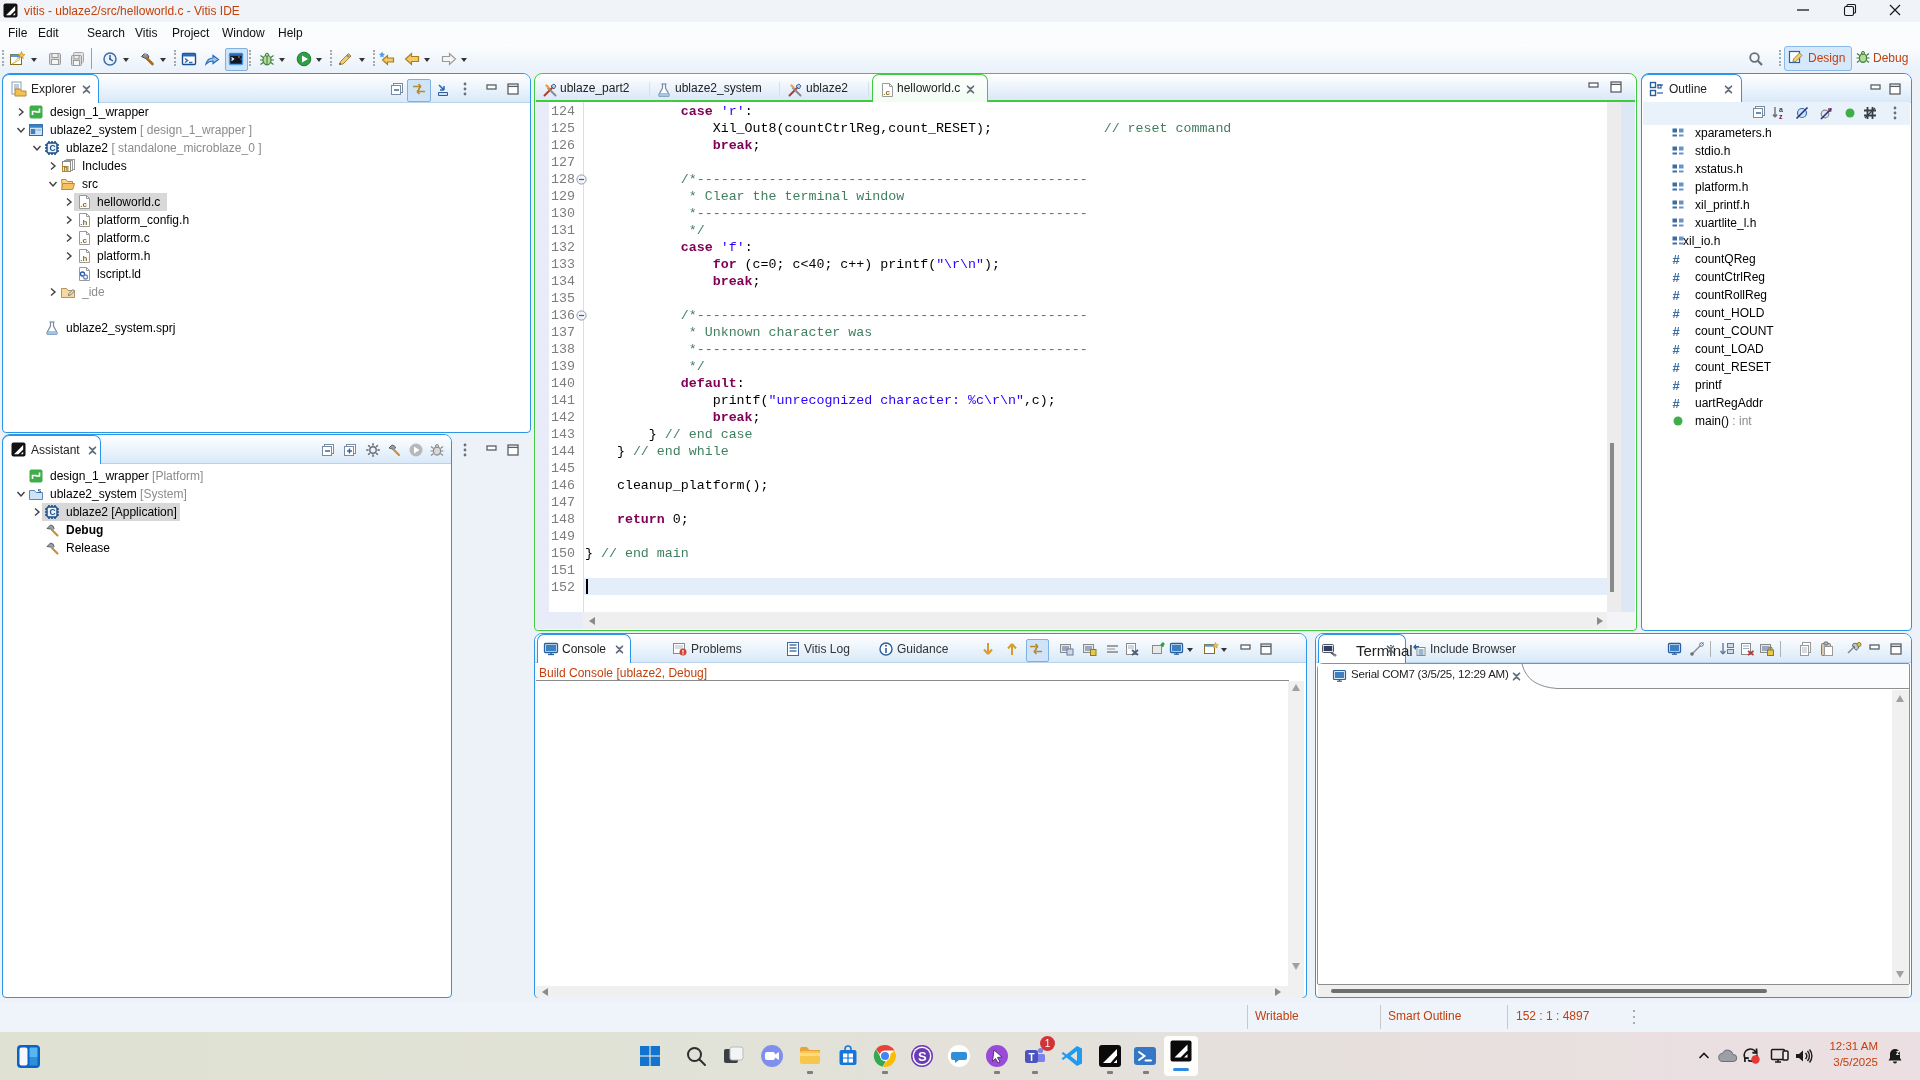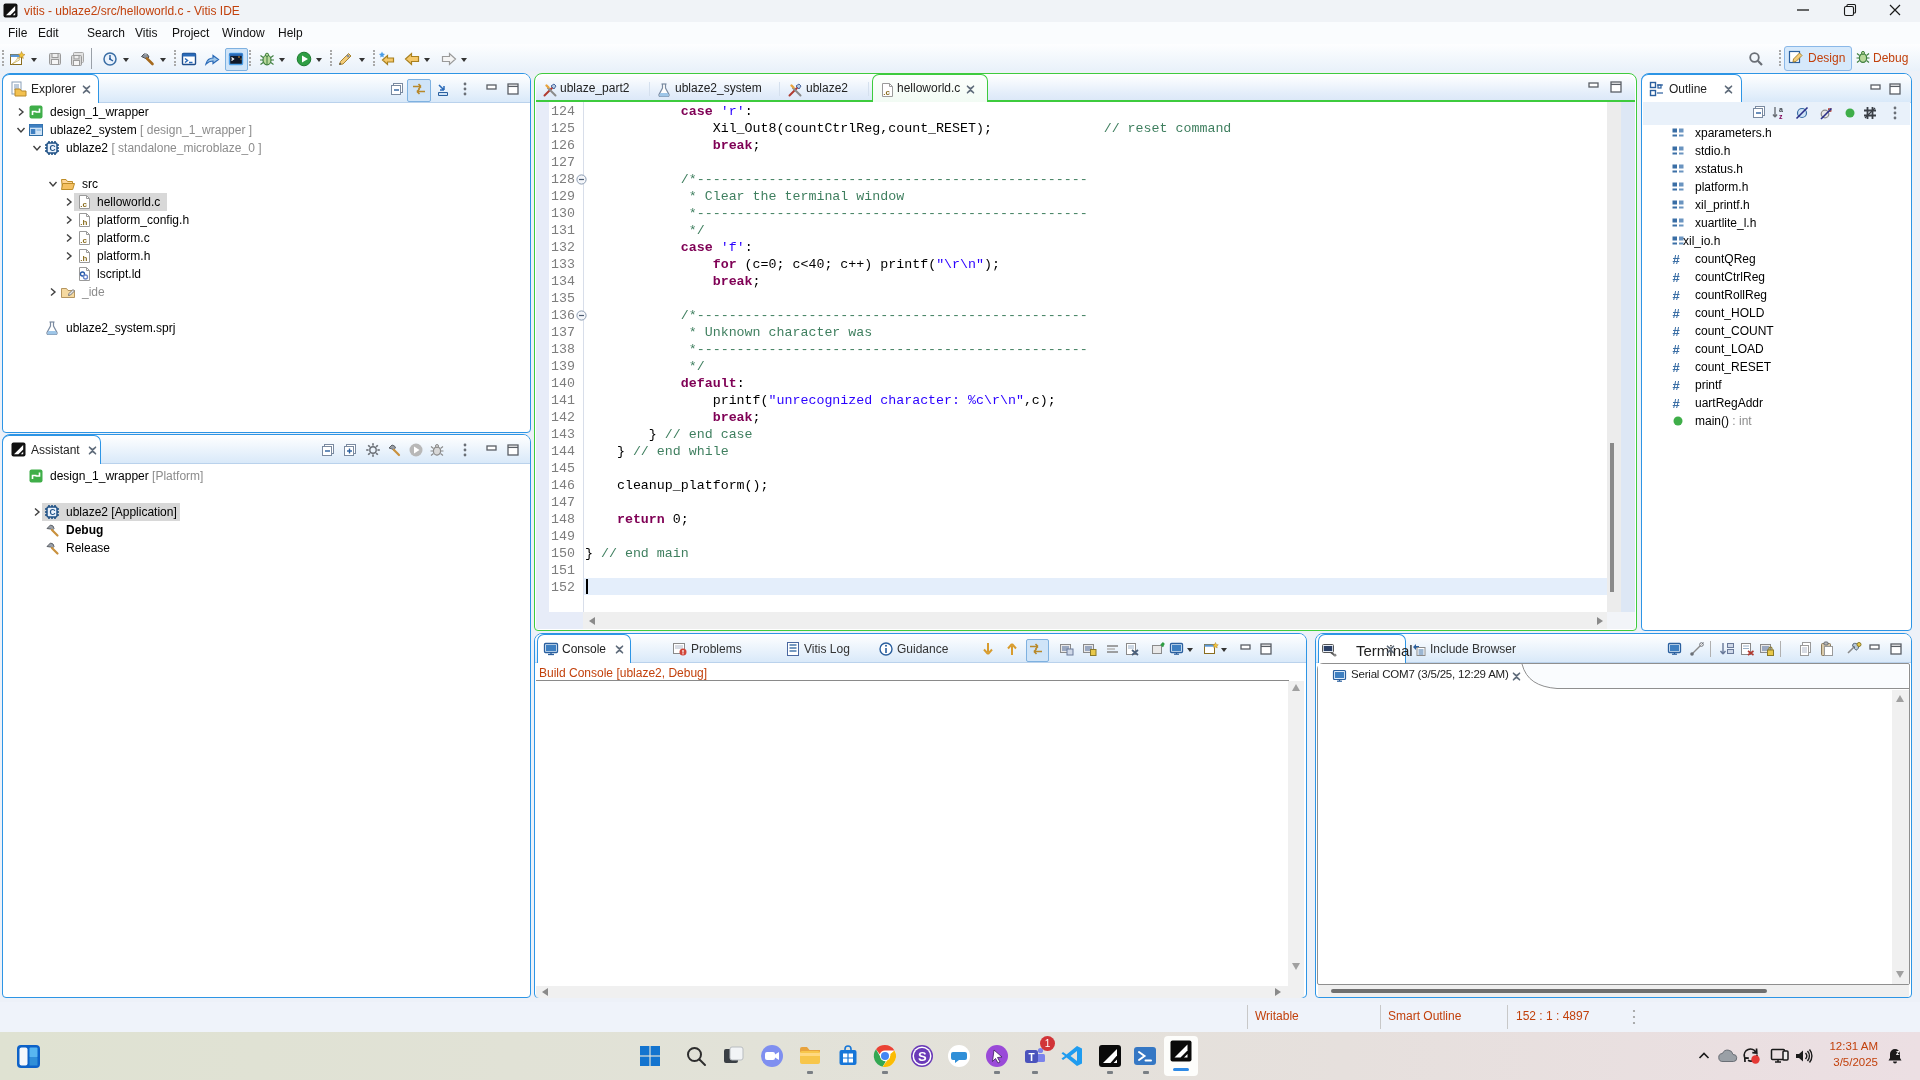--- a/index.html
+++ b/index.html
@@ -299,20 +299,37 @@
           <rect x="1" y="7.2" width="2" height="1.6" fill="#1f5186"></rect>
           <rect x="13" y="7.2" width="2" height="1.6" fill="#1f5186"></rect>
           <rect x="10.2" y="1" width="1.6" height="2" fill="#1f5186"></rect>
           <rect x="10.2" y="13" width="1.6" height="2" fill="#1f5186"></rect>
           <rect x="1" y="10.2" width="2" height="1.6" fill="#1f5186"></rect>
           <rect x="13" y="10.2" width="2" height="1.6" fill="#1f5186"></rect>
         </svg>
       </div>
       <div class="trt" style="left:63px">ublaze2 <span class="gray">[ standalone_microblaze_0 ]</span></div>
     </div>
+<div class="tr" style="top:83px">
+      <div class="a" style="left:42px;top:1px">
+        <svg width="16" height="16" viewBox="0 0 16 16">
+          <path d="M6 4.5 L10 8 L6 11.5" fill="none" stroke="#404040" stroke-width="1.4"></path>
+        </svg>
+      </div>
+      <div class="a" style="left:57px;top:1px">
+        <svg width="16" height="16" viewBox="0 0 16 16">
+          <rect x="6.5" y="1.5" width="8" height="10" fill="#fff" stroke="#9a9a9a"></rect>
+          <rect x="4.5" y="2.5" width="8" height="10" fill="#fff" stroke="#9a9a9a"></rect>
+          <rect x="2.5" y="3.5" width="8" height="10" fill="#fff" stroke="#8a8a8a"></rect>
+          <rect x="2.5" y="8.5" width="5.5" height="5" fill="#f5e9c8" stroke="#b8892a"></rect>
+          <text x="3.8" y="12.8" font-size="6.5" font-weight="bold" fill="#8a6d1f" font-family="Liberation Sans">h</text>
+        </svg>
+      </div>
+      <div class="trt" style="left:79px">Includes</div>
+    </div>
 <div class="tr" style="top:101px">
       <div class="a" style="left:42px;top:1px">
         <svg width="16" height="16" viewBox="0 0 16 16">
           <path d="M4.5 6 L8 10 L11.5 6" fill="none" stroke="#404040" stroke-width="1.4"></path>
         </svg>
       </div>
       <div class="a" style="left:57px;top:1px">
         <svg width="16" height="16" viewBox="0 0 16 16">
           <path d="M1.5 3.5 h4.5 l1.5 2 h5 v2 h-9 l-1 5 z" fill="#ffd597" stroke="#bd8d28"></path>
           <path d="M2.7 7.5 h11.8 l-1.8 6 H1.5 z" fill="#f5c163" stroke="#bd8d28"></path>
@@ -410,21 +427,21 @@
       <div class="a" style="left:41px;top:1px">
         <svg width="16" height="16" viewBox="0 0 16 16">
           <path d="M6.5 2 v4 L3 12.5 a1.5 1.5 0 0 0 1.4 2 h7.2 a1.5 1.5 0 0 0 1.4-2 L9.5 6 V2" fill="#fff" stroke="#7a8aa0" stroke-width="1.2"></path>
           <path d="M4.2 11 h7.6 l1 2.2 a1 1 0 0 1 -1 1.3 H4.4 a1 1 0 0 1 -1-1.3 z" fill="#9ec6e8"></path>
           <line x1="5.5" y1="2" x2="10.5" y2="2" stroke="#7a8aa0" stroke-width="1.2"></line>
         </svg>
       </div>
       <div class="trt" style="left:63px">ublaze2_system.sprj</div>
     </div>
 </div>
-<div class="panel" style="left:2px;top:434px;width:529px;height:564px">
+<div class="panel" style="left:2px;top:434px;width:450px;height:564px">
     <div class="phead"></div>
     <div class="vtab" style="left:-1px;width:99px"></div>
     <div class="a" style="left:8px;top:7px">
       <svg width="15" height="15" viewBox="0 0 15 15">
         <rect x="0.5" y="0.5" width="14" height="14" rx="2" fill="#111"></rect>
         <polygon points="3,12.2 12.2,3 12.2,7.4 7.4,12.2" fill="#fff"></polygon>
         <polygon points="9.8,12.2 12.2,9.8 12.2,12.2" fill="#fff"></polygon>
       </svg>
     </div>
 <div class="tabtxt" style="left:28px">Assistant</div>
@@ -499,20 +516,34 @@
       </svg>
     </div>
 <div class="tr" style="top:32px">
       <div class="a" style="left:25px;top:1px">
         <svg width="16" height="16" viewBox="0 0 16 16">
           <rect x="1.5" y="1.5" width="13" height="13" rx="2" fill="#3fae49"></rect>
           <path d="M4.5 11 V7.5 h4 M11.5 4.5 V8 h-4" stroke="#fff" stroke-width="1.6" fill="none"></path>
         </svg>
       </div>
       <div class="trt" style="left:47px">design_1_wrapper <span class="gray">[Platform]</span></div>
+    </div>
+<div class="tr" style="top:50px">
+      <div class="a" style="left:10px;top:1px">
+        <svg width="16" height="16" viewBox="0 0 16 16">
+          <path d="M4.5 6 L8 10 L11.5 6" fill="none" stroke="#404040" stroke-width="1.4"></path>
+        </svg>
+      </div>
+      <div class="a" style="left:25px;top:1px">
+        <svg width="16" height="16" viewBox="0 0 16 16">
+          <path d="M1.5 4.5 h5 l1.5 2 h6.5 v7 h-13 z" fill="#cfe3f6" stroke="#5f87b5"></path>
+          <text x="9.5" y="7" font-size="7" font-weight="bold" fill="#2a5f9e" font-family="Liberation Sans">s</text>
+        </svg>
+      </div>
+      <div class="trt" style="left:47px">ublaze2_system <span class="gray">[System]</span></div>
     </div>
 <div class="tr" style="top:68px">
       <div class="sel" style="left:39px;width:138px"></div>
       <div class="a" style="left:26px;top:1px">
         <svg width="16" height="16" viewBox="0 0 16 16">
           <path d="M6 4.5 L10 8 L6 11.5" fill="none" stroke="#404040" stroke-width="1.4"></path>
         </svg>
       </div>
       <div class="a" style="left:41px;top:1px">
         <svg width="16" height="16" viewBox="0 0 16 16">

